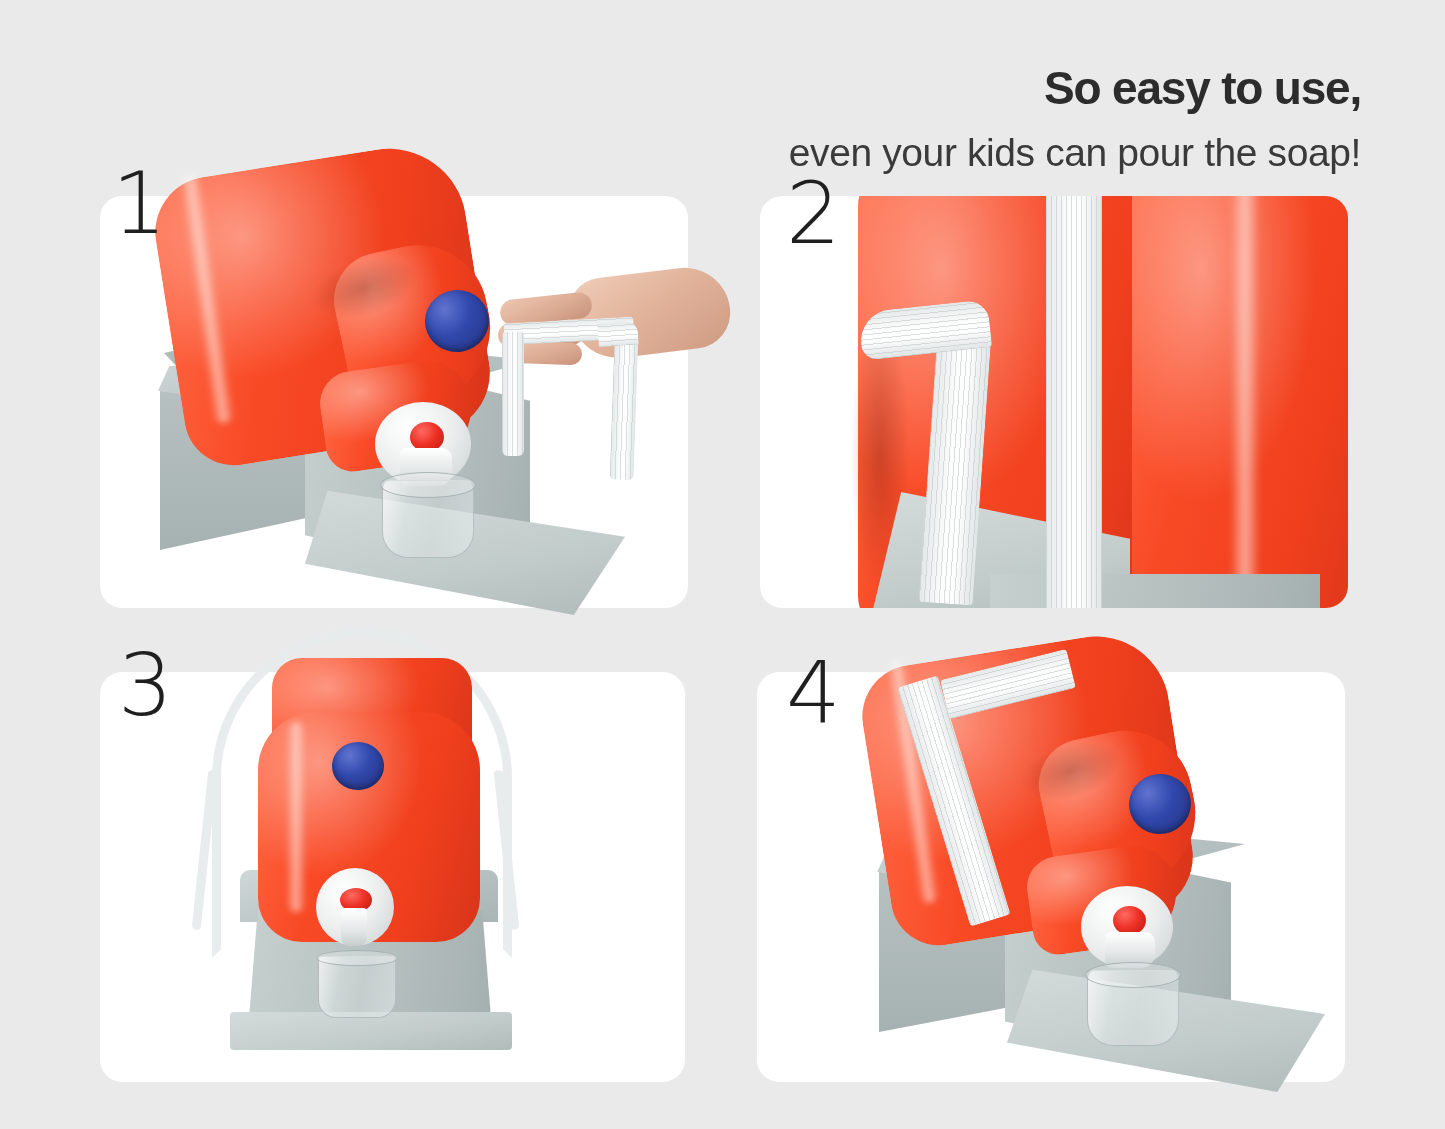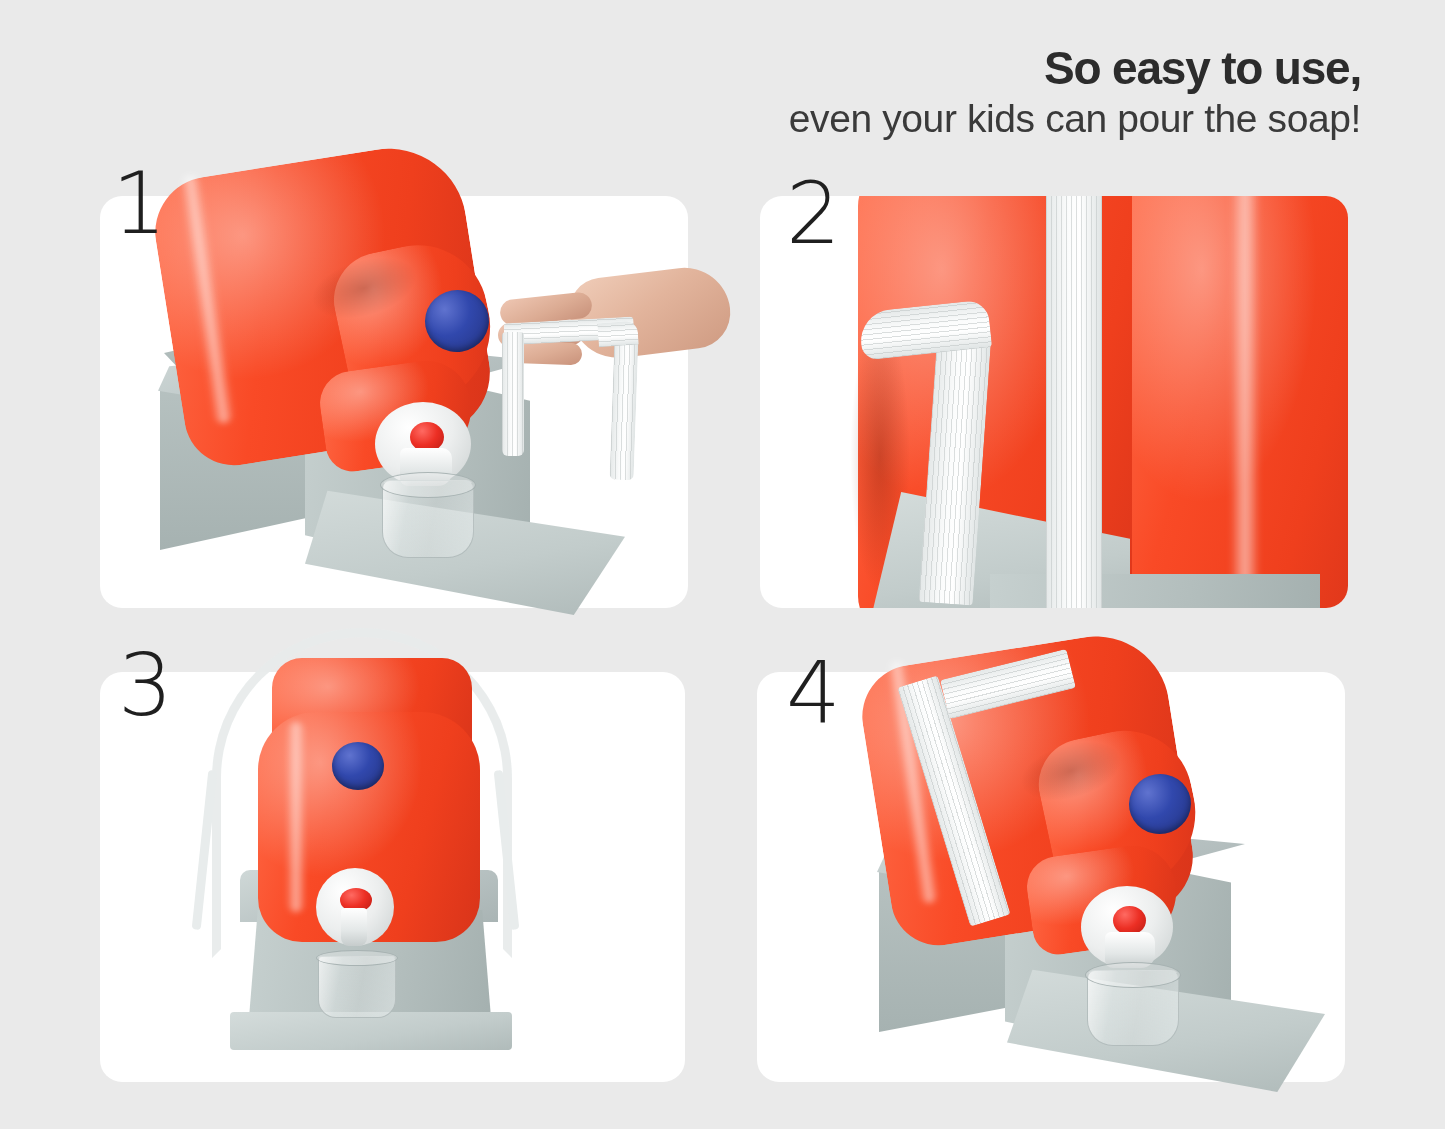--- a/index.html
+++ b/index.html
@@ -24,23 +24,24 @@
     width: 800px;
     text-align: right;
   }
   #headline {
     font-size: 46px;
     font-weight: bold;
     color: #2c2c2c;
     letter-spacing: -1.2px;
     line-height: 1.05;
     white-space: nowrap;
+    margin-top: 20px;
   }
   #subheadline {
-    margin-top: 6px;
+    margin-top: 20px;
     font-size: 39px;
     font-weight: 300;
     color: #3a3a3a;
     letter-spacing: -0.4px;
     line-height: 1.1;
     white-space: nowrap;
   }
 
   
   .card {

